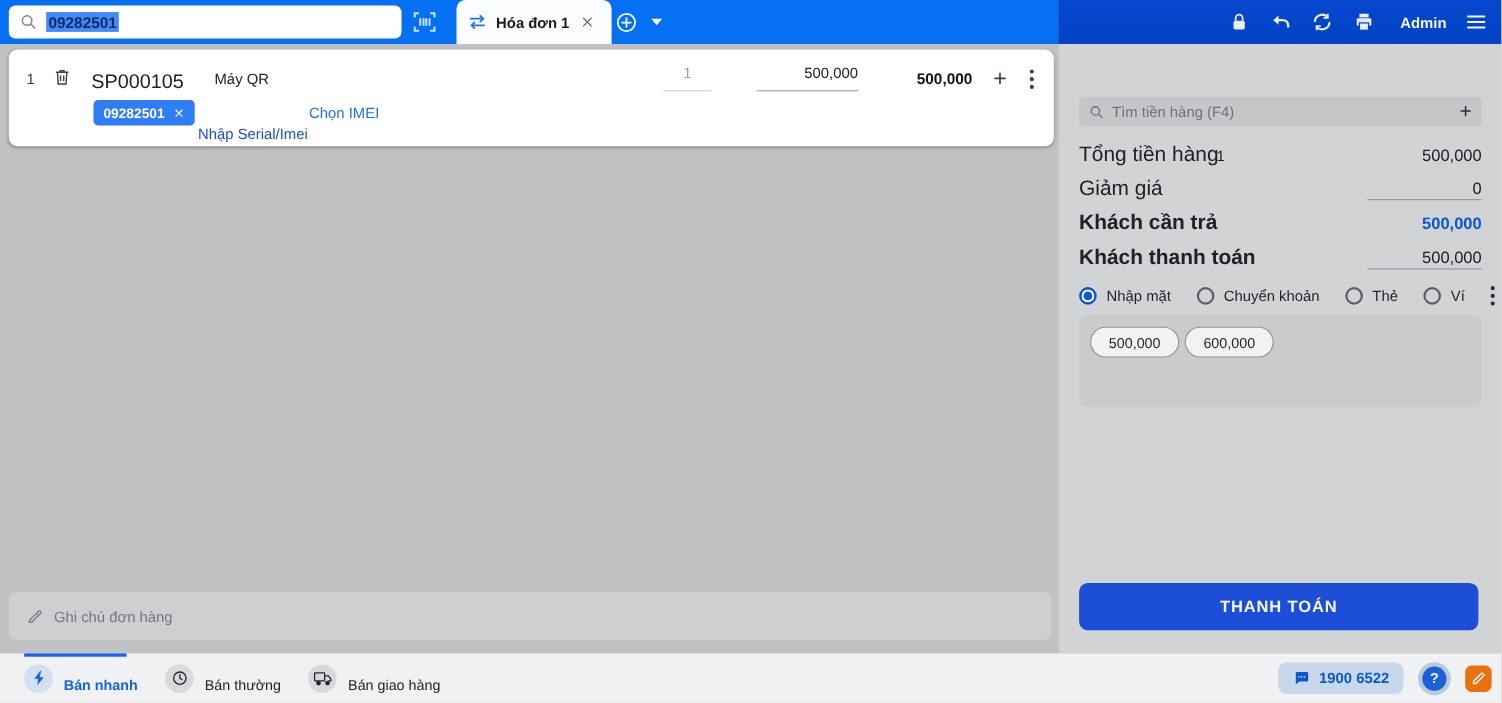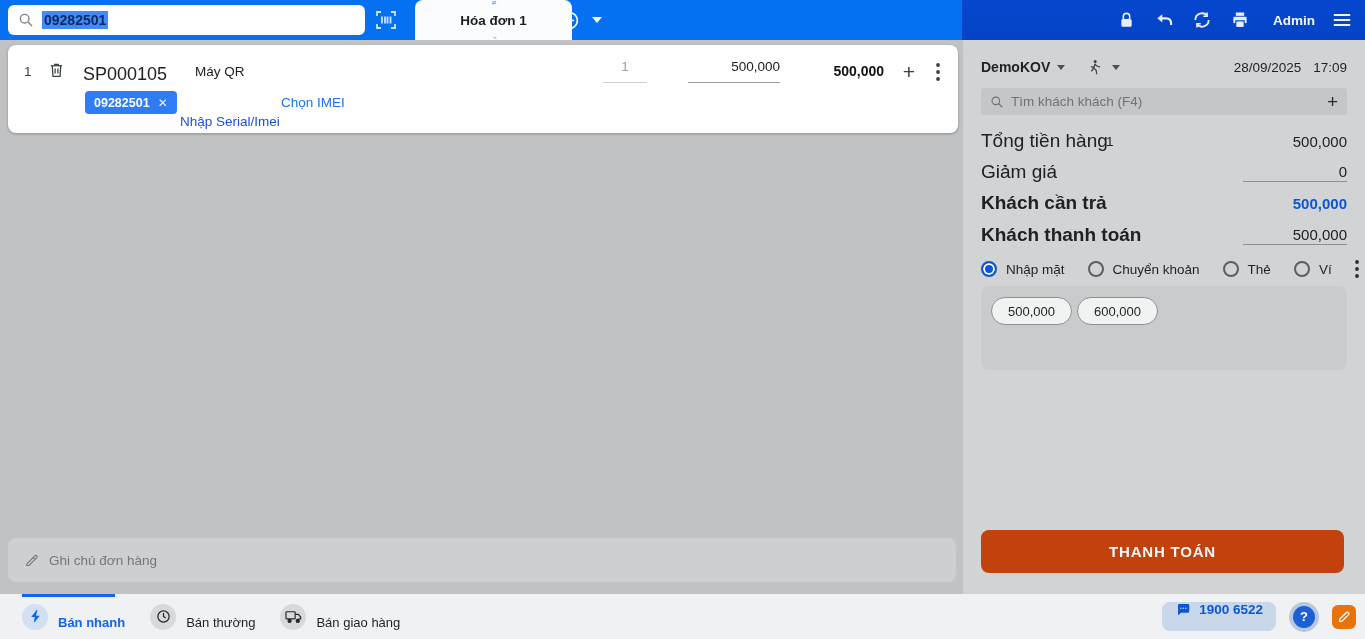--- a/index.html
+++ b/index.html
@@ -11,22 +11,22 @@
   .topbar { position:absolute; left:0; top:0; width:1365px; height:40px; }
   .topbar-left { position:absolute; left:0; top:0; width:962px; height:40px; background:#0670f2; }
   .topbar-right { position:absolute; left:962px; top:0; width:403px; height:40px;
                   background:linear-gradient(#0647cf,#0443c4); display:flex; align-items:center;
                   justify-content:flex-end; gap:16px; padding-right:12px; color:#e9eefb; }
   .searchbox { position:absolute; left:8px; top:5px; width:357px; height:30px; background:#fff;
                border-radius:6px; display:flex; align-items:center; padding:0 10px; gap:8px; }
   .searchbox svg { color:#7d838a; flex:0 0 auto; }
   .sel-text { background:#418af8; color:#0d2a66; font-weight:bold; font-size:14px; padding:1px 2px; }
   .barcode-btn { position:absolute; left:374px; top:8px; width:26px; height:24px; color:rgba(255,255,255,.8); }
-  .tab { position:absolute; left:415px; top:0; width:157px; height:40px; background:#fbfcfd;
-         border-radius:8px 8px 0 0; display:flex; align-items:center; padding:0 10px; gap:8px;flex-direction:column; }
+  .tab { position:absolute; left:415px; top:0; width:141px; height:40px; background:#fbfcfd;
+         border-radius:8px 8px 0 0; display:flex; align-items:center; padding:0 10px; gap:8px; }
   .tab-label { font-size:13.5px; font-weight:bold; color:#1b1d1f; white-space:nowrap; }
   .tab .close { color:#5f6368; margin-left:2px; }
   .newtab { position:absolute; left:558px; top:0; height:40px; display:flex; align-items:center; gap:12px; color:#fff; }
   .tb-icon { width:22px; height:22px; display:flex; align-items:center; justify-content:center; }
   .admin-label { font-size:13.5px; font-weight:bold; color:#f2f5fc; margin-left:6px; }
   .caret { width:0; height:0; border-left:5px solid transparent; border-right:5px solid transparent;
            border-top:6px solid currentColor; display:inline-block; }
 
   
   .main { position:absolute; left:0; top:40px; width:962px; height:554px; background:#c0c2c4; }
@@ -86,35 +86,35 @@
   .radio { width:16px; height:16px; border-radius:50%; border:2px solid #5a5f64; background:transparent; flex:0 0 auto; }
   .radio.on { border-color:#0b57d0; background:#0b57d0; box-shadow:inset 0 0 0 2px #fff; }
   .payrow .kebab-btn { position:static; margin-left:auto; color:#2a2d30; }
 
   .chipzone { position:absolute; left:18px; top:246px; width:366px; height:84px; background:#c9cbcd; border-radius:8px; }
   .chip { position:absolute; top:11px; height:28px; background:#f1f2f2; border:1px solid #8d9296;
           border-radius:15px; display:flex; align-items:center; padding:0 16px; font-size:13px; color:#1f2124; }
   .chip.c0 { left:10px; }
   .chip.c1 { left:96px; }
 
-  .pay-btn { position:absolute; left:18px; top:490px; width:363px; height:43px; background:#c2410c;
+  .pay-btn { position:absolute; left:18px; top:490px; width:363px; height:43px; background:#1d4ed8;
              border-radius:8px; color:#f4f7fd; font-size:15px; font-weight:bold; letter-spacing:.8px;
              display:flex; align-items:center; justify-content:center; }
 
   
   .bottombar { position:absolute; left:0; top:594px; width:1365px; height:45px; background:#f0f1f2; }
   .active-ind { position:absolute; left:22px; top:0; width:93px; height:3px; background:#1263f1; }
   .modes { position:absolute; left:22px; top:0; height:45px; display:flex; align-items:center; gap:25px; }
   .mode { display:flex; align-items:flex-end; gap:10px; font-size:13px; color:#1f2124; }
   .mode .mi { width:26px; height:26px; border-radius:50%; background:#d7d9da; display:flex;
               align-items:center; justify-content:center; color:#26282b; }
   .mode.active { color:#1263f1; font-weight:bold; }
   .mode.active .mi { background:#d3e0f2; color:#1263f1; }
   .bb-right { position:absolute; right:9px; top:8px; height:29px; display:flex; align-items:center; gap:13px; }
-  .hotline { height:29px; background:#c8d8ea; border-radius:8px; display:flex; align-items:flex-start;
+  .hotline { height:29px; background:#c8d8ea; border-radius:8px; display:flex; align-items:center;
              gap:8px; padding:0 13px; color:#0b57d0; font-weight:bold; font-size:13.5px; }
   .help-halo { width:30px; height:30px; border-radius:50%; background:#b9c9dd; display:flex; align-items:center; justify-content:center; }
   .help-btn { width:22px; height:22px; border-radius:50%; background:#1d5fd6; color:#fff; font-size:13px;
               font-weight:bold; display:flex; align-items:center; justify-content:center; }
   .feedback-btn { width:24px; height:24px; border-radius:6px; background:#e8720c; color:#fff;
                   display:flex; align-items:center; justify-content:center; }
 
   svg { display:block; }
 </style>
 </head>
@@ -251,47 +251,27 @@
       <svg width="15" height="15" viewBox="0 0 24 24" fill="none" stroke="currentColor" stroke-width="1.8">
         <path d="M4 20h4L20.5 7.5a2.1 2.1 0 0 0-3-3L5 17z"></path>
           <path d="M14.5 7 17 9.5"></path>
       </svg>
       <span>Ghi chú đơn hàng</span>
     </div>
   </div>
 
   <div class="panel">
 
-    <div class="panel-header">
-      <div class="branch">
-        <span>DemoKOV</span>
-        <span class="caret"></span>
-      </div>
-      <div class="seller">
-        <svg width="15" height="17" viewBox="0 0 24 26" fill="none" stroke="#3c4043" stroke-width="2" stroke-linecap="round">
-          <circle cx="13" cy="3.5" r="2.4" fill="#3c4043" stroke="none"></circle>
-          <path d="M13 7.5 10.5 14l-3 4.5"></path>
-            <path d="M10.5 14l4 3 1 6"></path>
-          <path d="M13 8.5 17 11l3 1"></path>
-            <path d="M10.8 12.5 7 12"></path>
-        </svg>
-        <span class="caret"></span>
-      </div>
-      <div class="datetime">
-        <span>28/09/2025</span>
-        <span>17:09</span>
-      </div>
-    </div>
 
     <div class="cust-search">
       <svg width="14" height="14" viewBox="0 0 24 24">
         <circle cx="10" cy="10" r="6.5" fill="none" stroke="currentColor" stroke-width="2"></circle>
         <line x1="15" y1="15" x2="21" y2="21" stroke="currentColor" stroke-width="2"></line>
       </svg>
-      <span class="ph">Tìm khách khách (F4)</span>
+      <span class="ph">Tìm tiền hàng (F4)</span>
       <span class="plus">+</span>
     </div>
 
     <div class="trow" style="top:90px">
       <span class="lbl">Tổng tiền hàng</span>
       <span class="cnt">1</span>
       <span class="val">500,000</span>
     </div>
 
     <div class="trow" style="top:121px">

